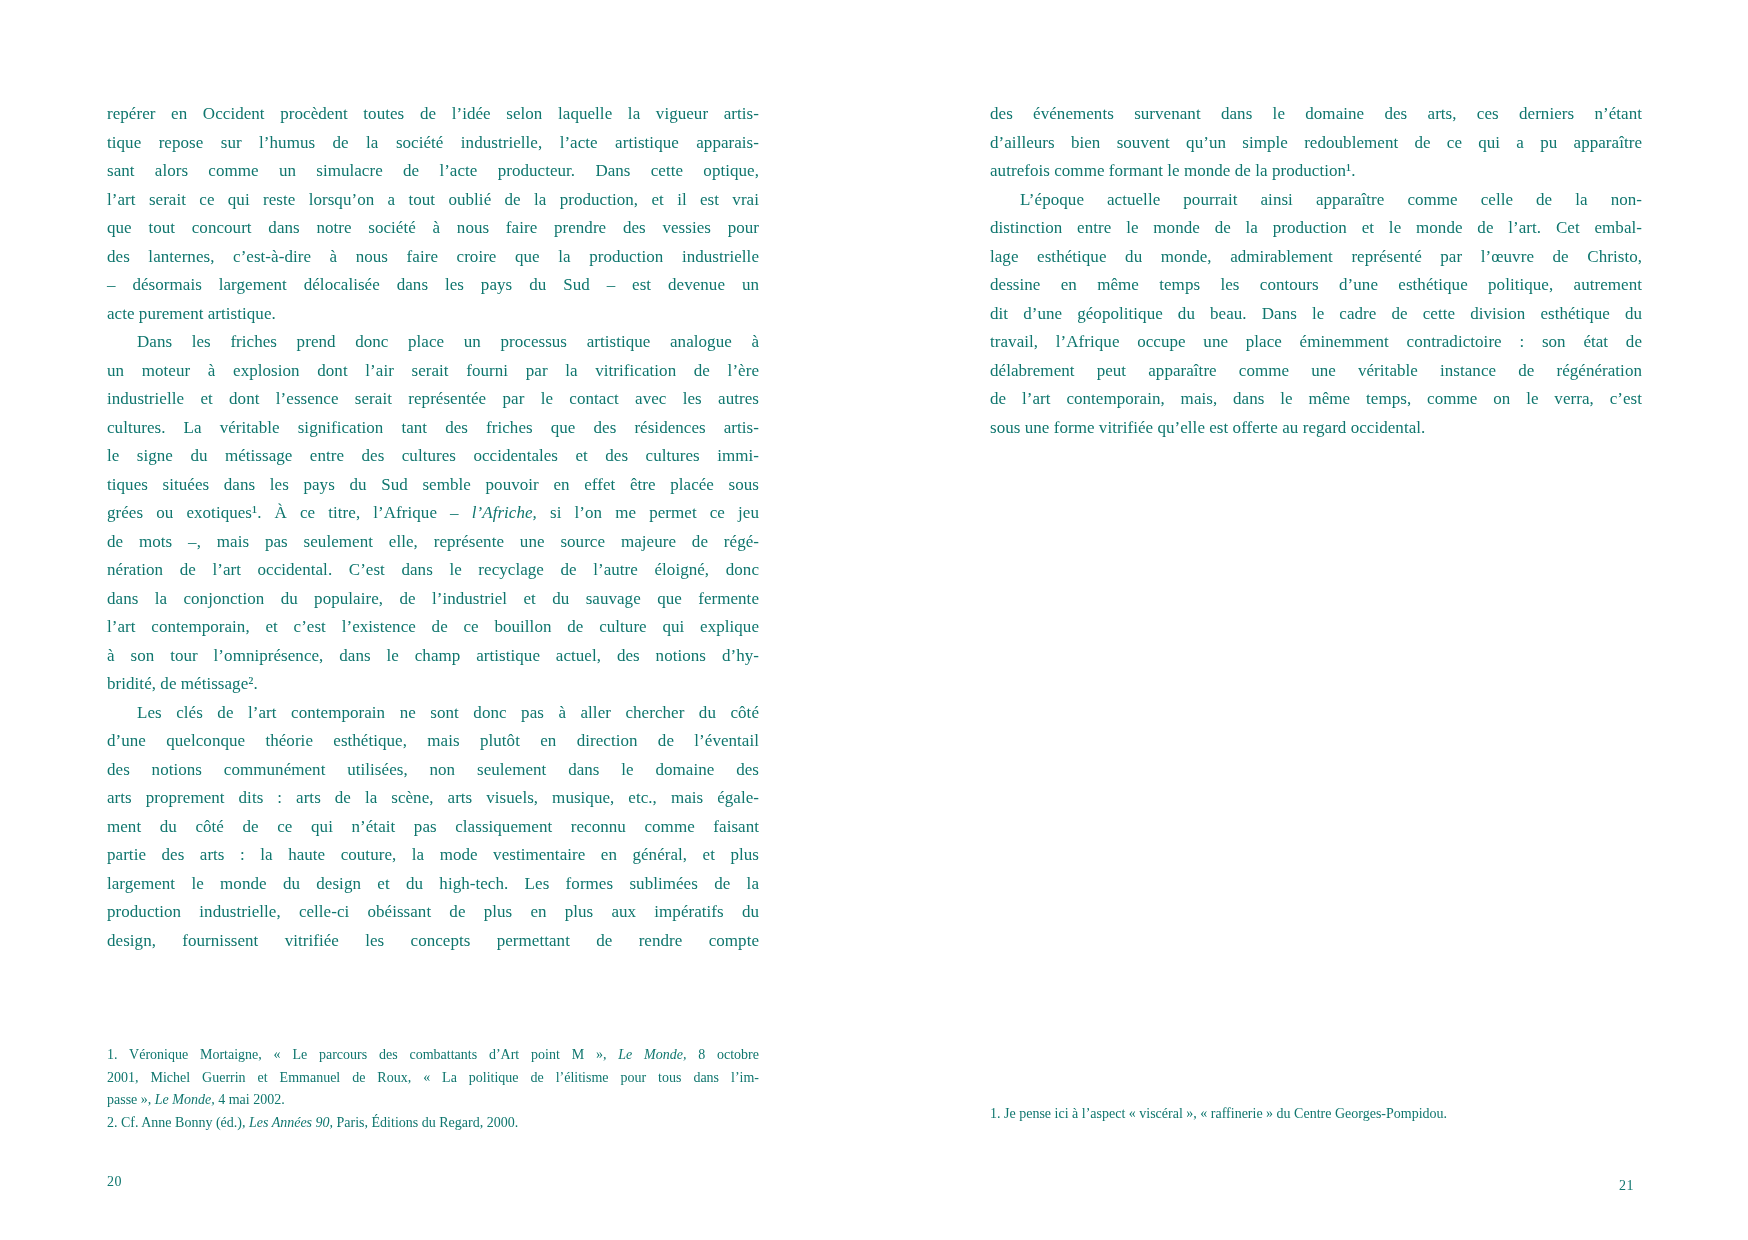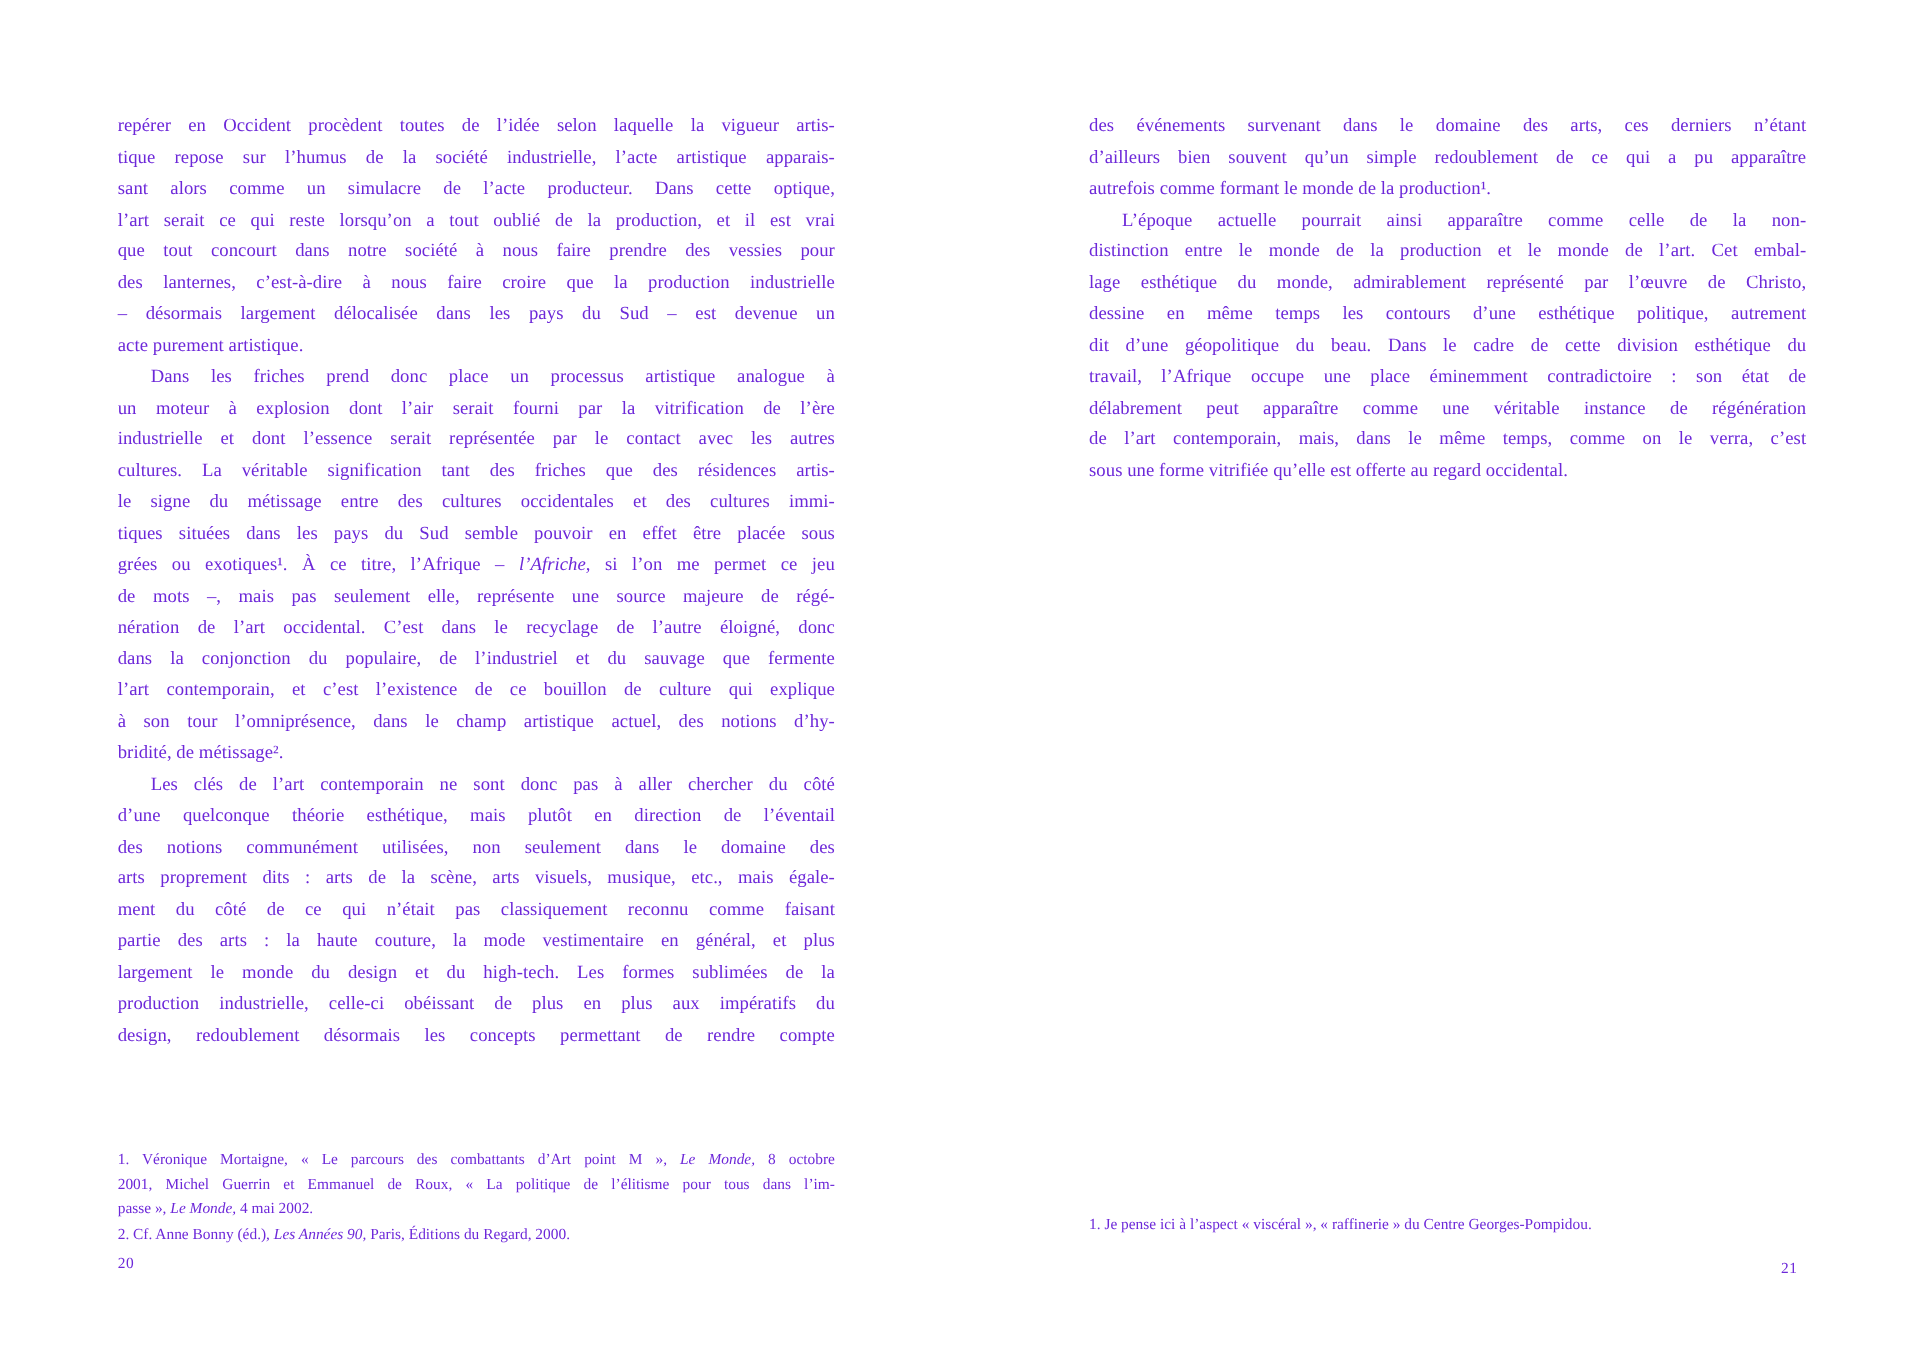--- a/index.html
+++ b/index.html
@@ -7,21 +7,21 @@
     padding: 0;
     background: #ffffff;
   }
   .book-spread {
     position: relative;
     width: 1748px;
     height: 1240px;
     background: #ffffff;
     overflow: hidden;
     font-family: "Liberation Serif", "DejaVu Serif", serif;
-    color: #6d28d9;
+    color: #0f766e;
   }
   .page {
     position: absolute;
     top: 0;
     height: 100%;
   }
   .page-left  { left: 107px;  width: 652px; }
   .page-right { left: 990px;  width: 652px; }
 
   .body-text {
@@ -59,20 +59,21 @@
   }
   .fline.para-end {
     text-align: left;
     text-align-last: left;
   }
 
   .page-number {
     position: absolute;
     font-size: 14px;
     letter-spacing: 0.5px;
+    margin-top: 32px;
   }
   .page-left  .page-number { left: 0;  top: 1142px; }
   .page-right .page-number { right: 8px; top: 1146px; text-align: right; }
 </style>
 </head>
 <body>
 
 <div class="book-spread">
   <section class="page page-left">
     <div class="body-text">
@@ -98,21 +99,21 @@
         <div class="line"><span class="">à son tour l’omniprésence, dans le champ artistique actuel, des notions d’hy-</span></div>
         <div class="line para-end"><span class="">bridité, de métissage².</span></div>
         <div class="line indent"><span class="">Les clés de l’art contemporain ne sont donc pas à aller chercher du côté</span></div>
         <div class="line"><span class="">d’une quelconque théorie esthétique, mais plutôt en direction de l’éventail</span></div>
         <div class="line"><span class="">des notions communément utilisées, non seulement dans le domaine des</span></div>
         <div class="line"><span class="">arts proprement dits : arts de la scène, arts visuels, musique, etc., mais égale-</span></div>
         <div class="line"><span class="">ment du côté de ce qui n’était pas classiquement reconnu comme faisant</span></div>
         <div class="line"><span class="">partie des arts : la haute couture, la mode vestimentaire en général, et plus</span></div>
         <div class="line"><span class="">largement le monde du design et du high-tech. Les formes sublimées de la</span></div>
         <div class="line"><span class="">production industrielle, celle-ci obéissant de plus en plus aux impératifs du</span></div>
-        <div class="line"><span class="">design, redoublement désormais les concepts permettant de rendre compte</span></div>
+        <div class="line"><span class="">design, fournissent vitrifiée les concepts permettant de rendre compte</span></div>
       </div>
     <div class="footnotes">
         <div class="fline"><span class="">1. Véronique Mortaigne, « Le parcours des combattants d’Art point M », </span><span class="it">Le Monde,</span><span class=""> 8 octobre</span></div>
         <div class="fline"><span class="">2001, Michel Guerrin et Emmanuel de Roux, « La politique de l’élitisme pour tous dans l’im-</span></div>
         <div class="fline para-end"><span class="">passe », </span><span class="it">Le Monde,</span><span class=""> 4 mai 2002.</span></div>
         <div class="fline para-end"><span class="">2. Cf. Anne Bonny (éd.), </span><span class="it">Les Années 90,</span><span class=""> Paris, Éditions du Regard, 2000.</span></div>
       </div>
     <div class="page-number">20</div>
   </section>
   <section class="page page-right">

